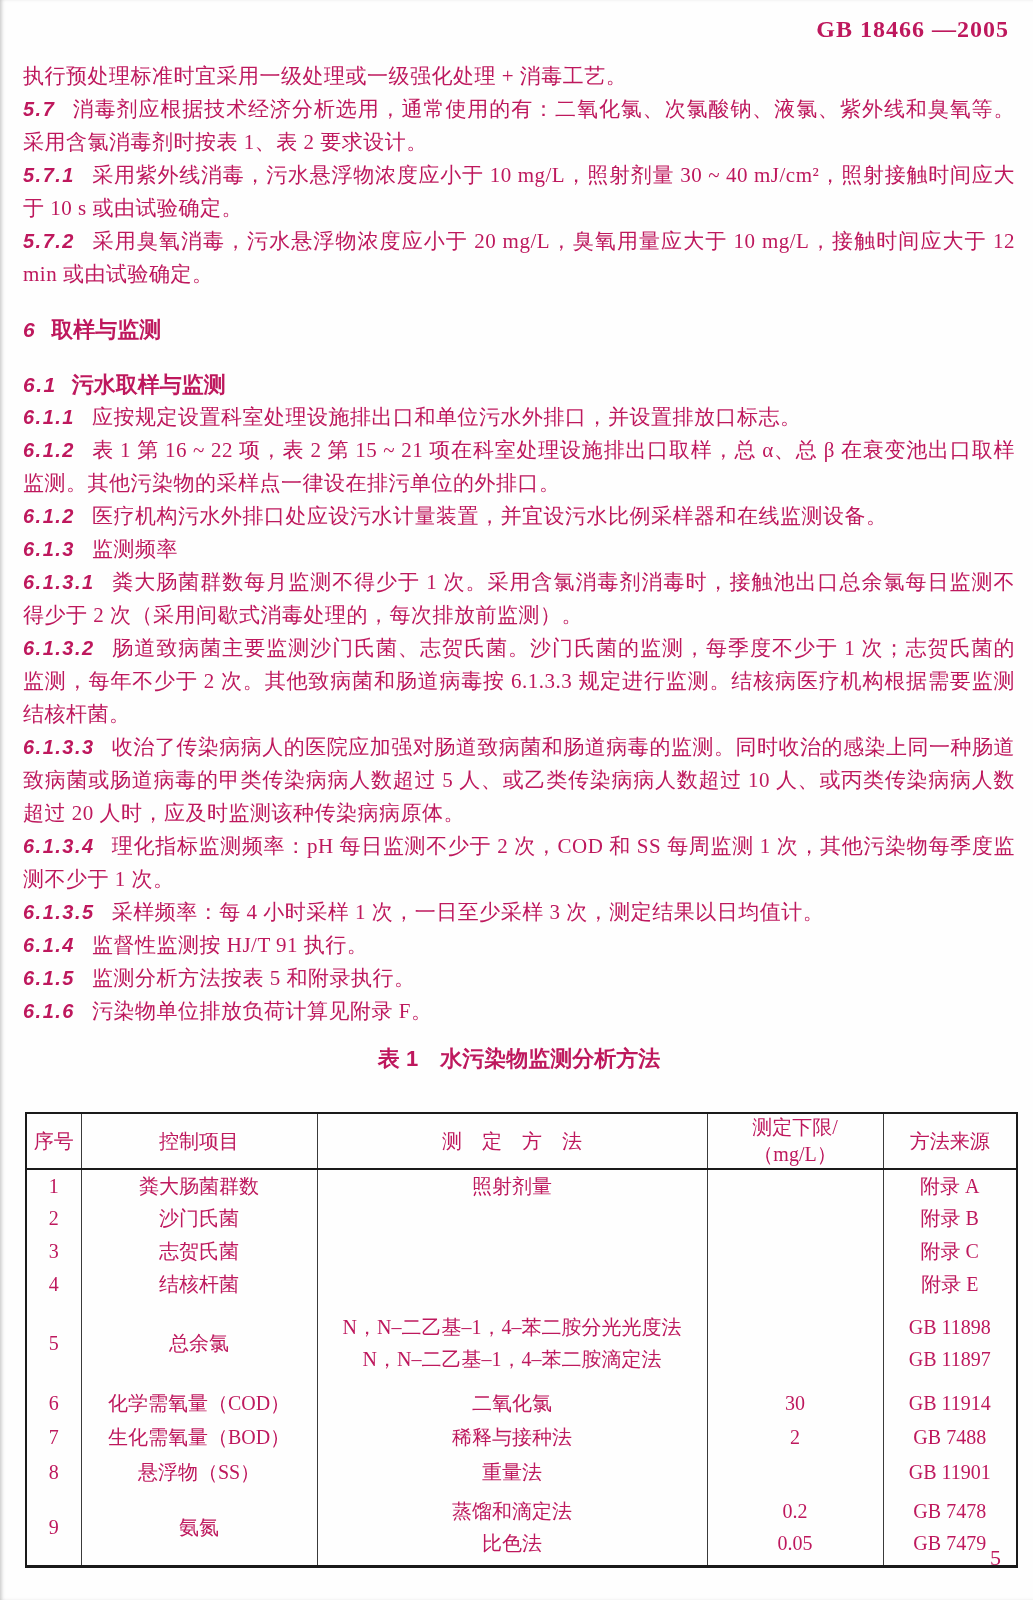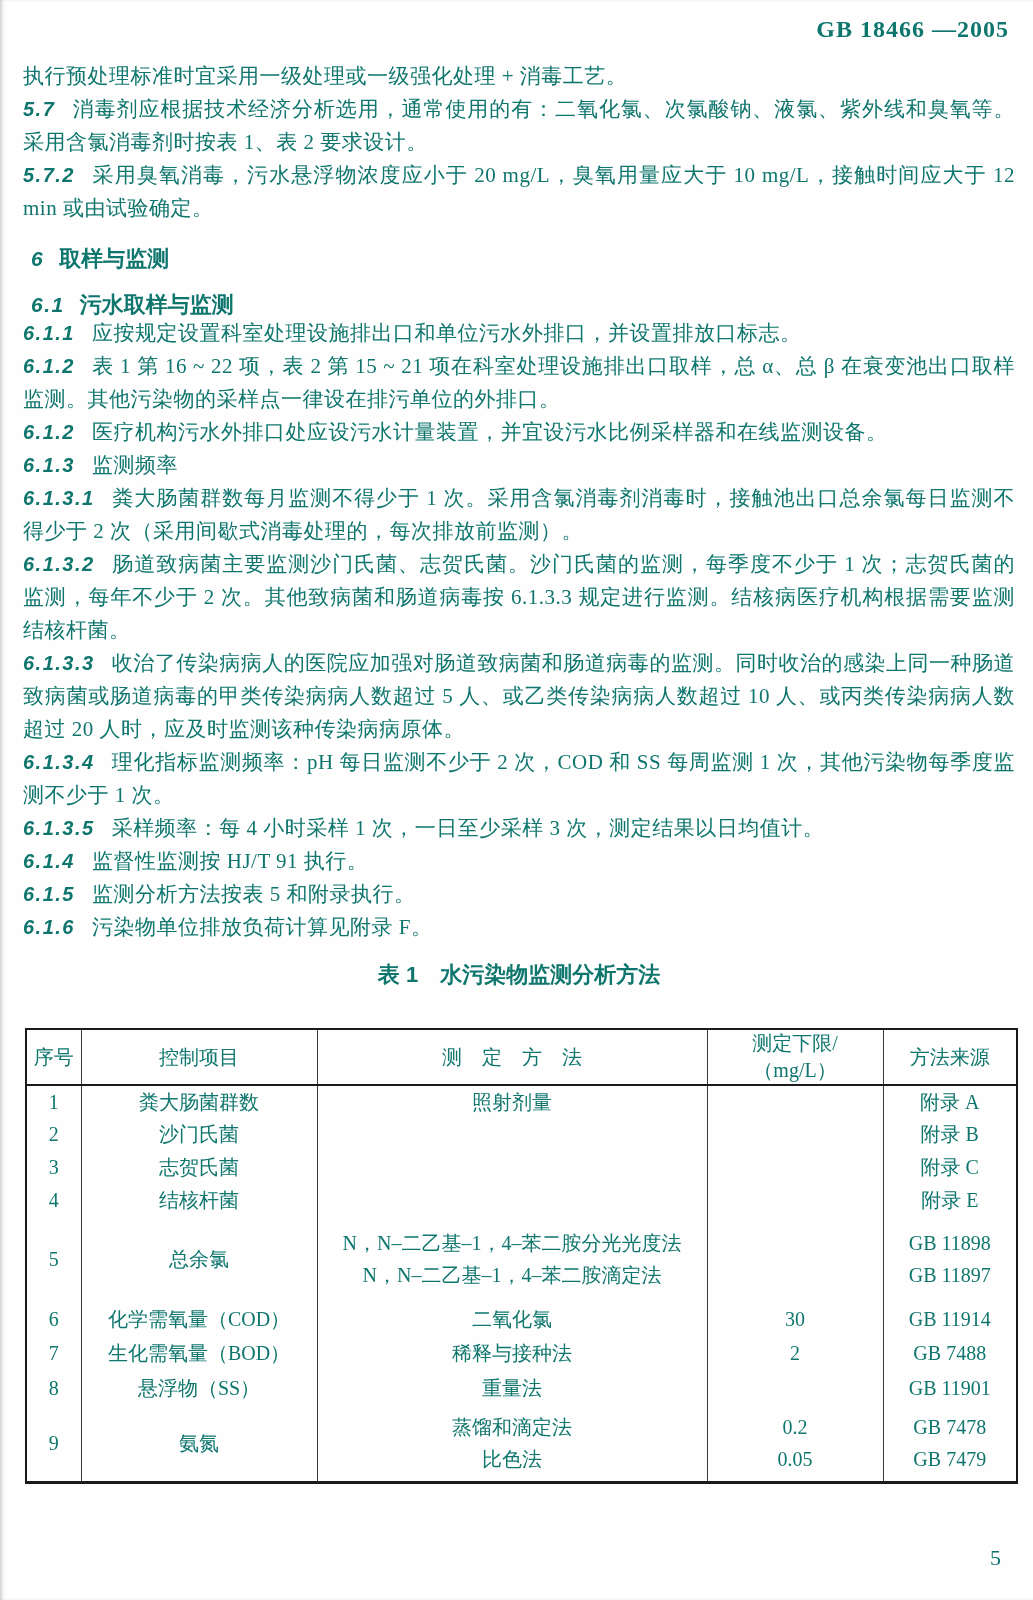--- a/index.html
+++ b/index.html
@@ -2,21 +2,21 @@
 <html><head>
 <meta charset="utf-8">
 <style>
   html, body { margin: 0; padding: 0; background: #e8e8e8; }
   .page {
     position: relative;
     width: 1033px; height: 1600px;
     margin: 0 auto;
     background: #fefefe;
     font-family: "Liberation Serif", "DejaVu Serif", serif;
-    color: #0f766e;
+    color: #be185d;
     overflow: hidden;
     box-shadow: inset 3px 0 4px -2px #bbb;
   }
   .std-header {
     position: absolute;
     top: 16px; right: 24px;
     font-family: "Liberation Serif", "DejaVu Serif", serif;
     font-weight: 700;
     font-size: 24px;
     letter-spacing: 1px;
@@ -35,25 +35,25 @@
   }
   .sec-num {
     font-family: "Liberation Sans", "DejaVu Sans", sans-serif;
     font-weight: 700;
     font-size: 20px;
     margin-right: 17px;
     letter-spacing: 1.5px;
     font-style: italic;
   }
   .heading-1 {
-    margin: 22px 0 0 8px;
+    margin: 22px 0 0 0;
     font-family: "Liberation Sans", "DejaVu Sans", sans-serif;
     font-weight: 700;
     font-size: 22px;
-    line-height: 24px;
+    line-height: 33px;
   }
   .heading-1 .sec-num { font-size: 21px; margin-right: 15px; }
   .table-title {
     margin: 14px 0 0 0;
     text-align: center;
     font-family: "Liberation Sans", "DejaVu Sans", sans-serif;
     font-weight: 700;
     font-size: 22px;
     line-height: 33px;
   }
@@ -94,20 +94,21 @@
 <div class="page">
 
   <div class="std-header">GB 18466 —2005</div>
 
   <div class="doc-body">
 
     <p class="para"><span>执行预处理标准时宜采用一级处理或一级强化处理 + 消毒工艺。</span></p>
 
     <p class="para"><span class="sec-num">5.7</span><span>消毒剂应根据技术经济分析选用，通常使用的有：二氧化氯、次氯酸钠、液氯、紫外线和臭氧等。采用含氯消毒剂时按表 1、表 2 要求设计。</span></p>
 
+    <p class="para"><span class="sec-num">5.7.1</span><span>采用紫外线消毒，污水悬浮物浓度应小于 10 mg/L，照射剂量 30 ~ 40 mJ/cm²，照射接触时间应大于 10 s 或由试验确定。</span></p>
 
     <p class="para"><span class="sec-num">5.7.2</span><span>采用臭氧消毒，污水悬浮物浓度应小于 20 mg/L，臭氧用量应大于 10 mg/L，接触时间应大于 12 min 或由试验确定。</span></p>
 
     <p class="heading-1"><span class="sec-num">6</span><span>取样与监测</span></p>
 
     <p class="heading-1"><span class="sec-num">6.1</span><span>污水取样与监测</span></p>
 
     <p class="para"><span class="sec-num">6.1.1</span><span>应按规定设置科室处理设施排出口和单位污水外排口，并设置排放口标志。</span></p>
 
     <p class="para"><span class="sec-num">6.1.2</span><span>表 1 第 16 ~ 22 项，表 2 第 15 ~ 21 项在科室处理设施排出口取样，总 α、总 β 在衰变池出口取样监测。其他污染物的采样点一律设在排污单位的外排口。</span></p>

